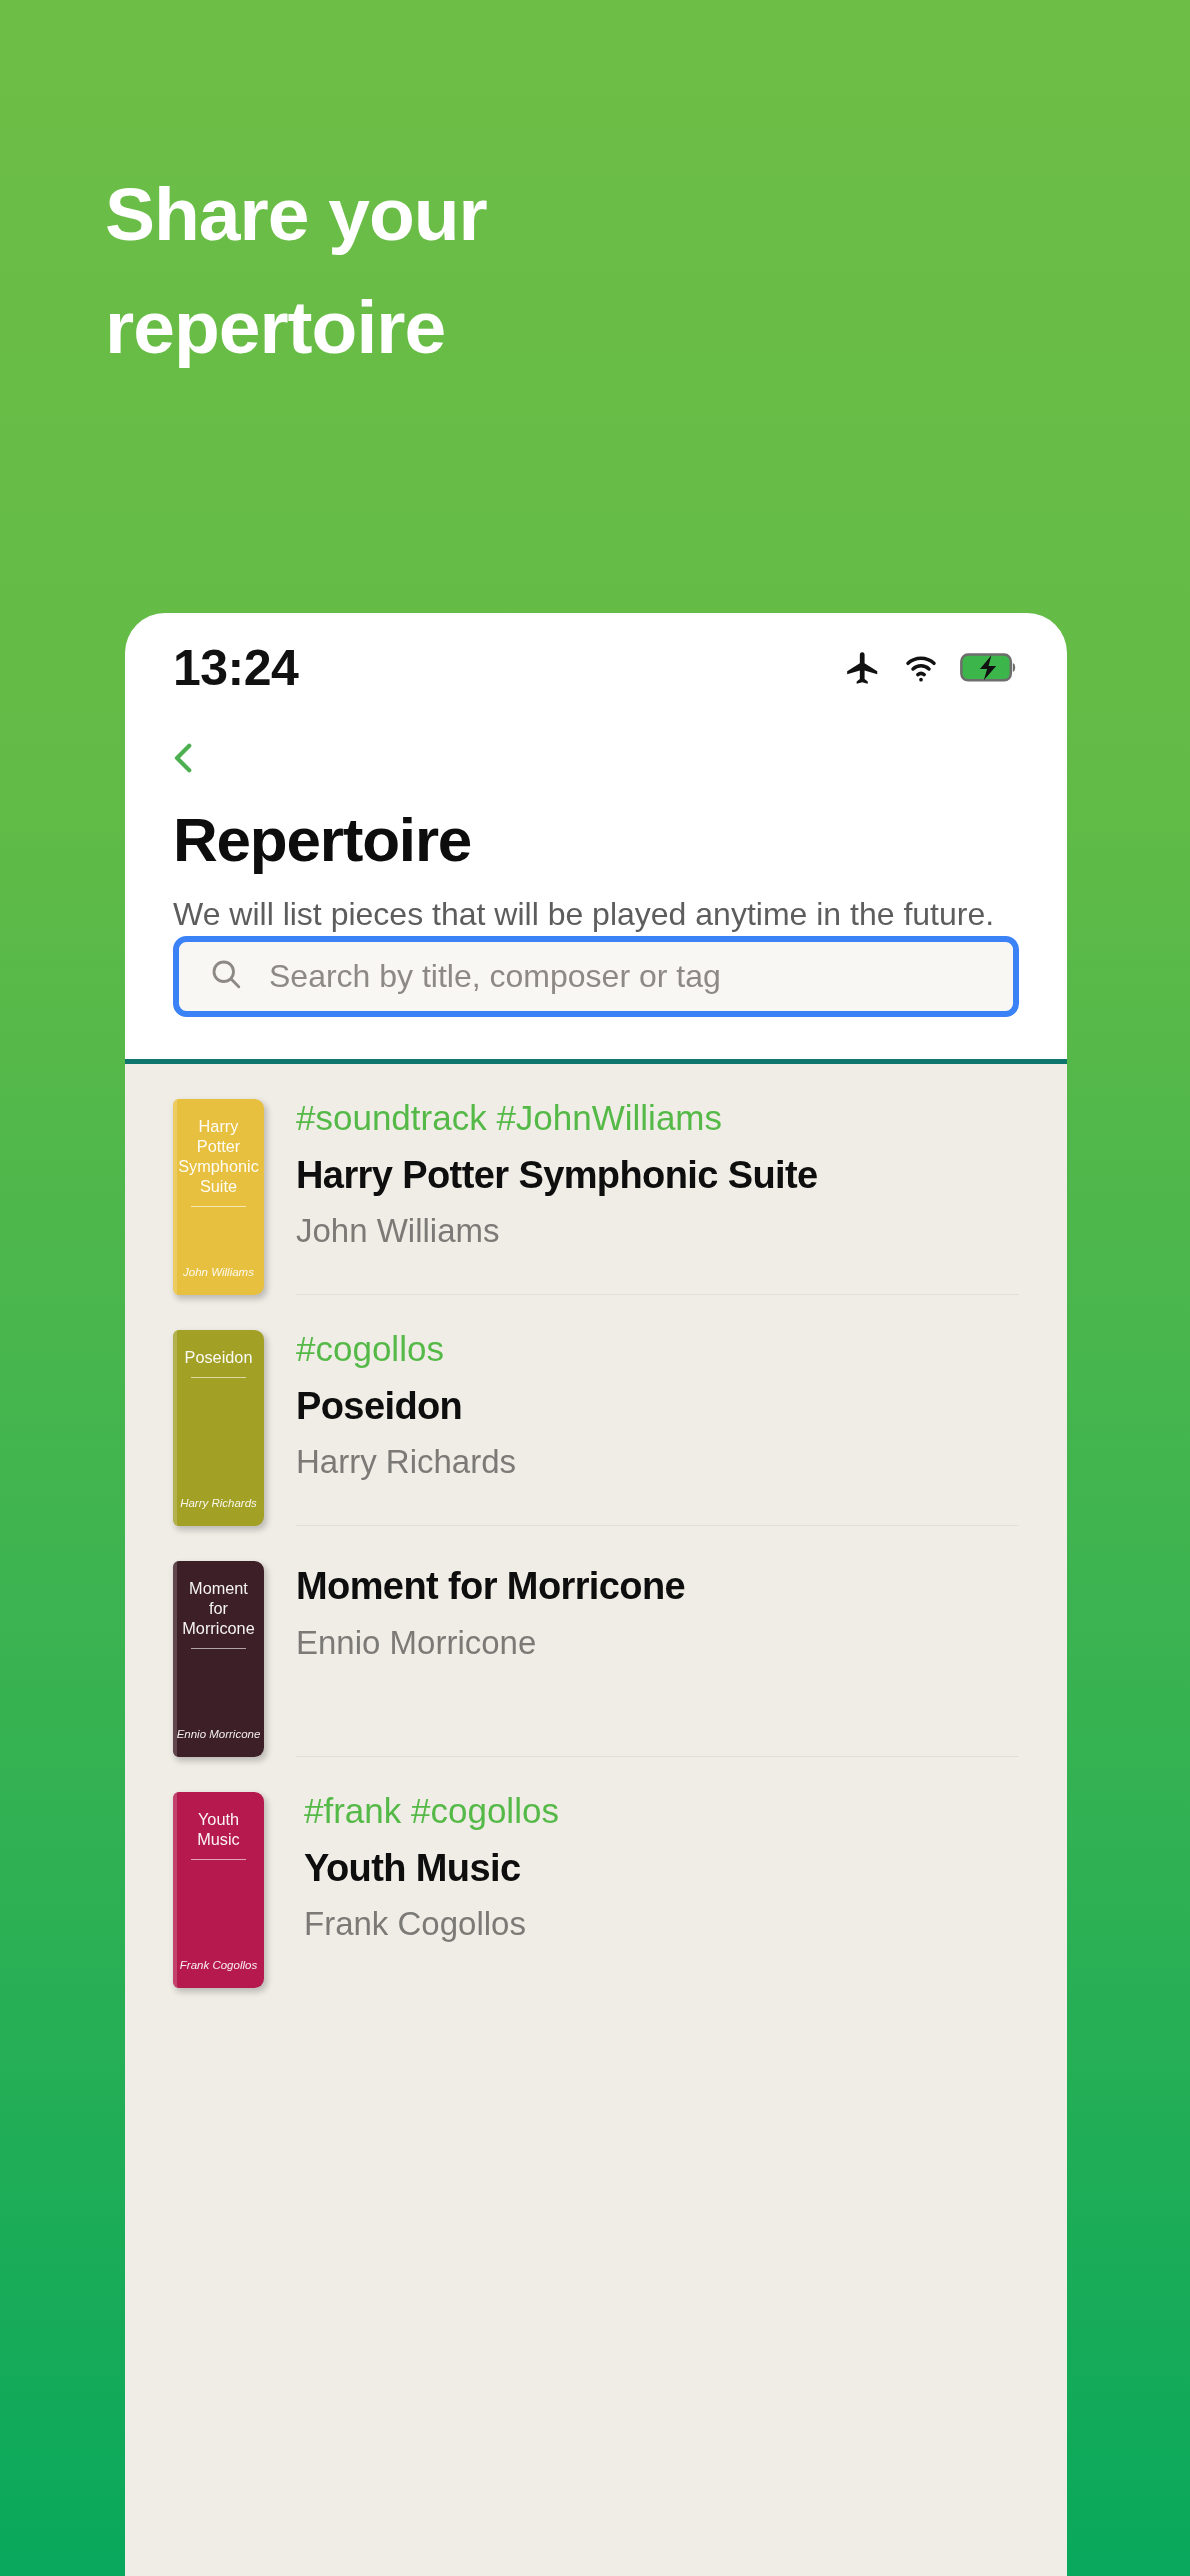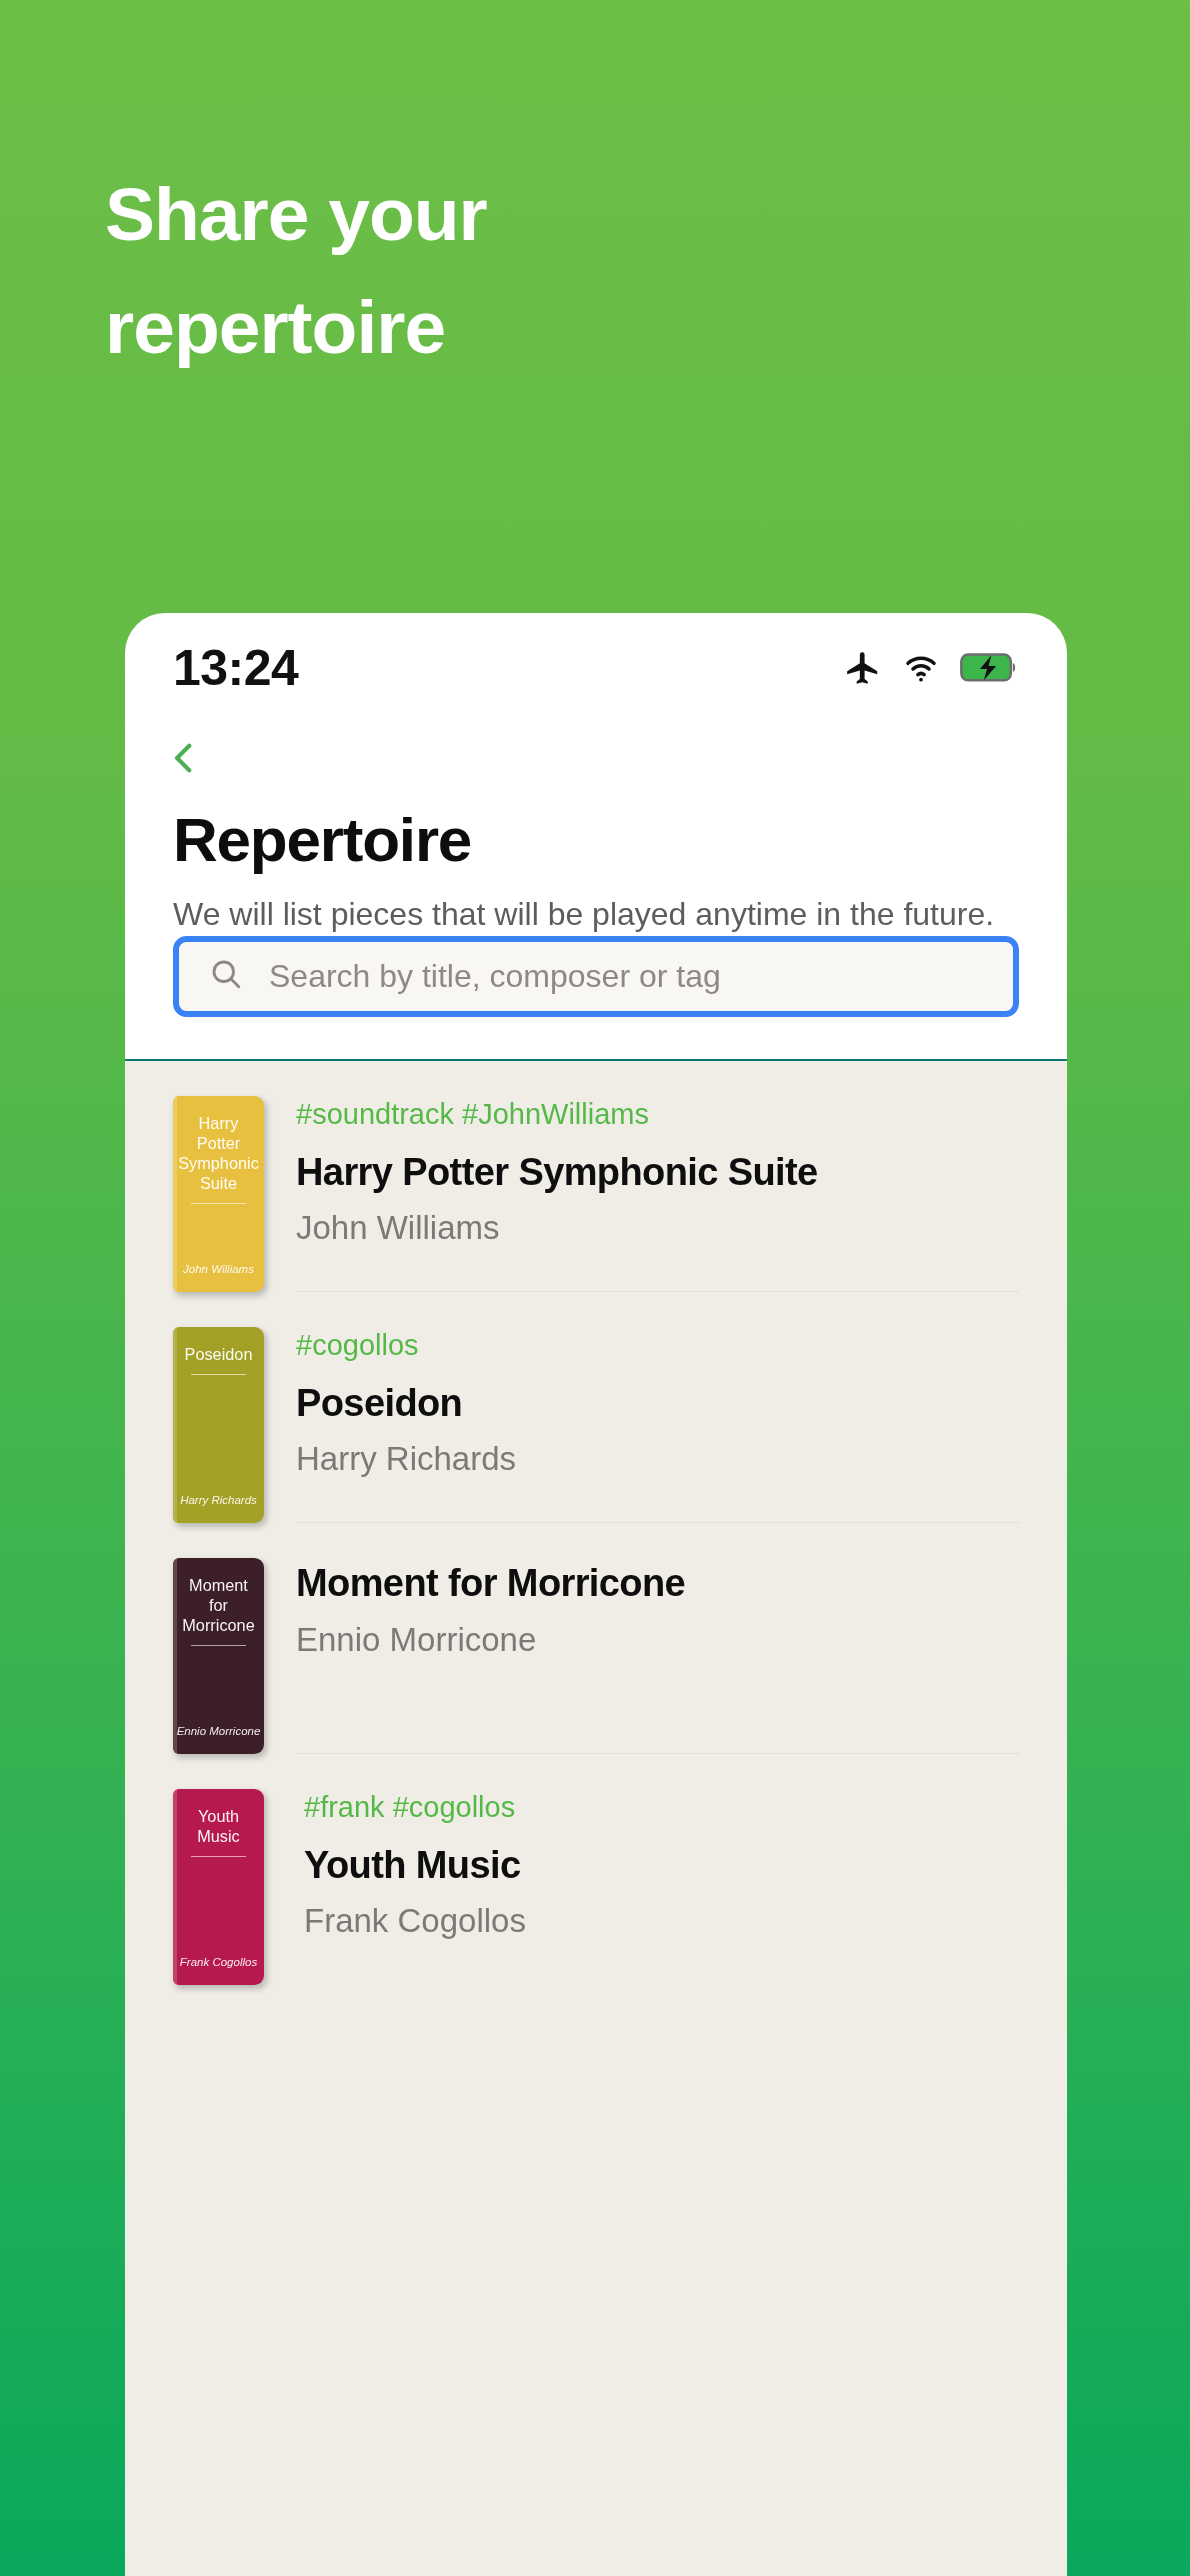--- a/index.html
+++ b/index.html
@@ -100,21 +100,21 @@
   }
   .search-placeholder {
     font-size:32px;
     color:#8d8a85;
   }
 
   
   .list {
     flex:1 1 auto;
     background:#f0ede7;
-    border-top:2px solid #0f766e;
+    border-top:5px solid #0f766e;
     padding:0 48px;
     overflow:hidden;
   }
   .list-item {
     display:flex;
     gap:32px;
     padding:35px 0 0 0;
     cursor:pointer;
   }
   .thumb {
@@ -159,21 +159,21 @@
     line-height:13.4px;
   }
   .item-body {
     flex:1 1 auto;
     min-width:0;
     padding-top:1.9px;
     border-bottom:1px solid #e2dfd7;
     padding-bottom:40px;
   }
   .item-tags {
-    font-size:29px;
+    font-size:35px;
     color:#55b947;
     margin-bottom:15.3px;
     line-height:35px;
   }
   .item-title {
     font-size:38px;
     font-weight:bold;
     color:#0e0e0e;
     letter-spacing:-0.6px;
     line-height:48px;

